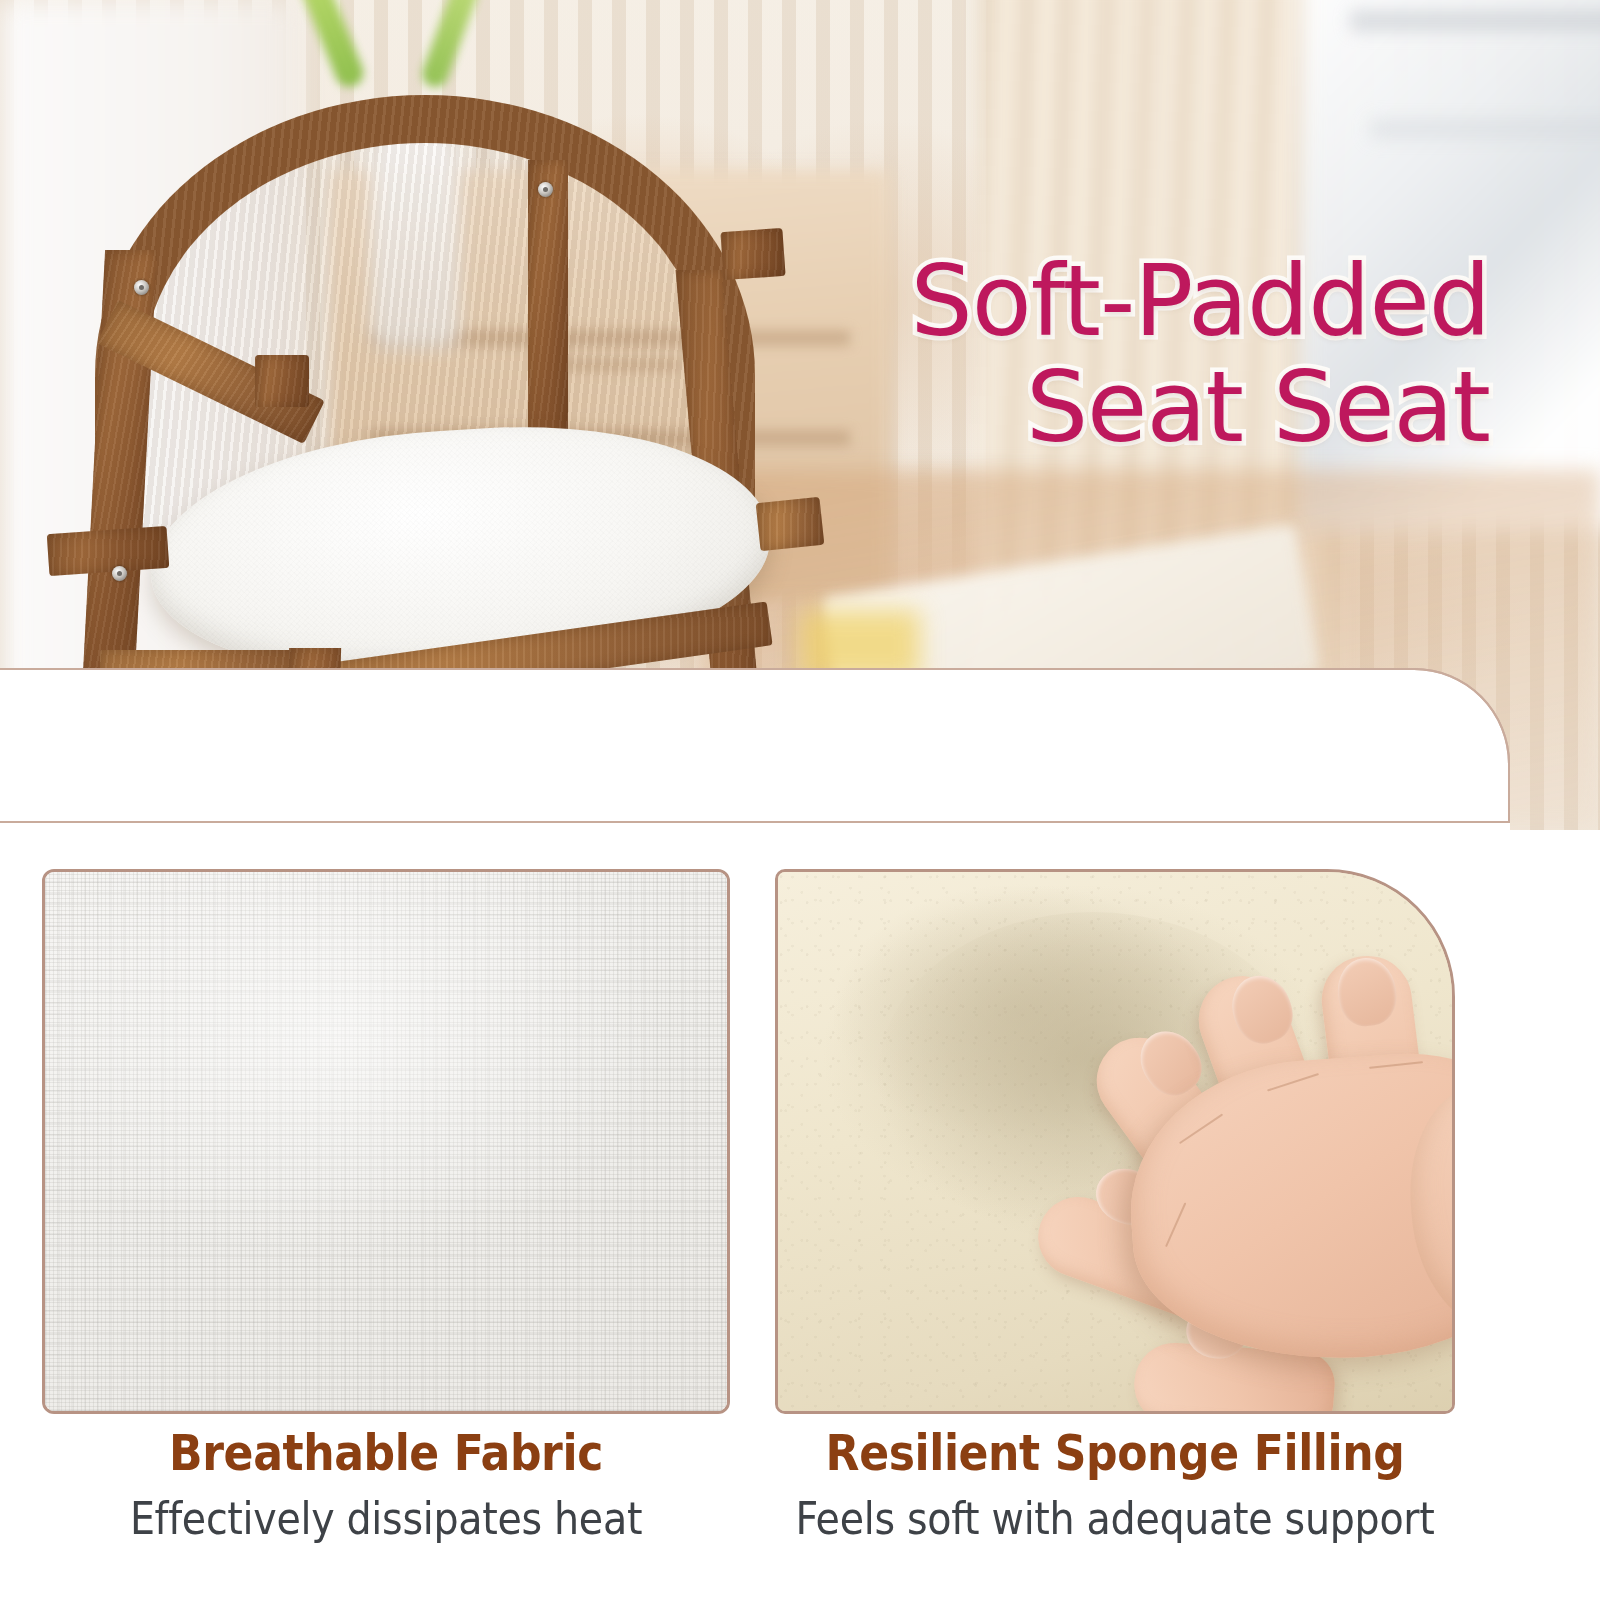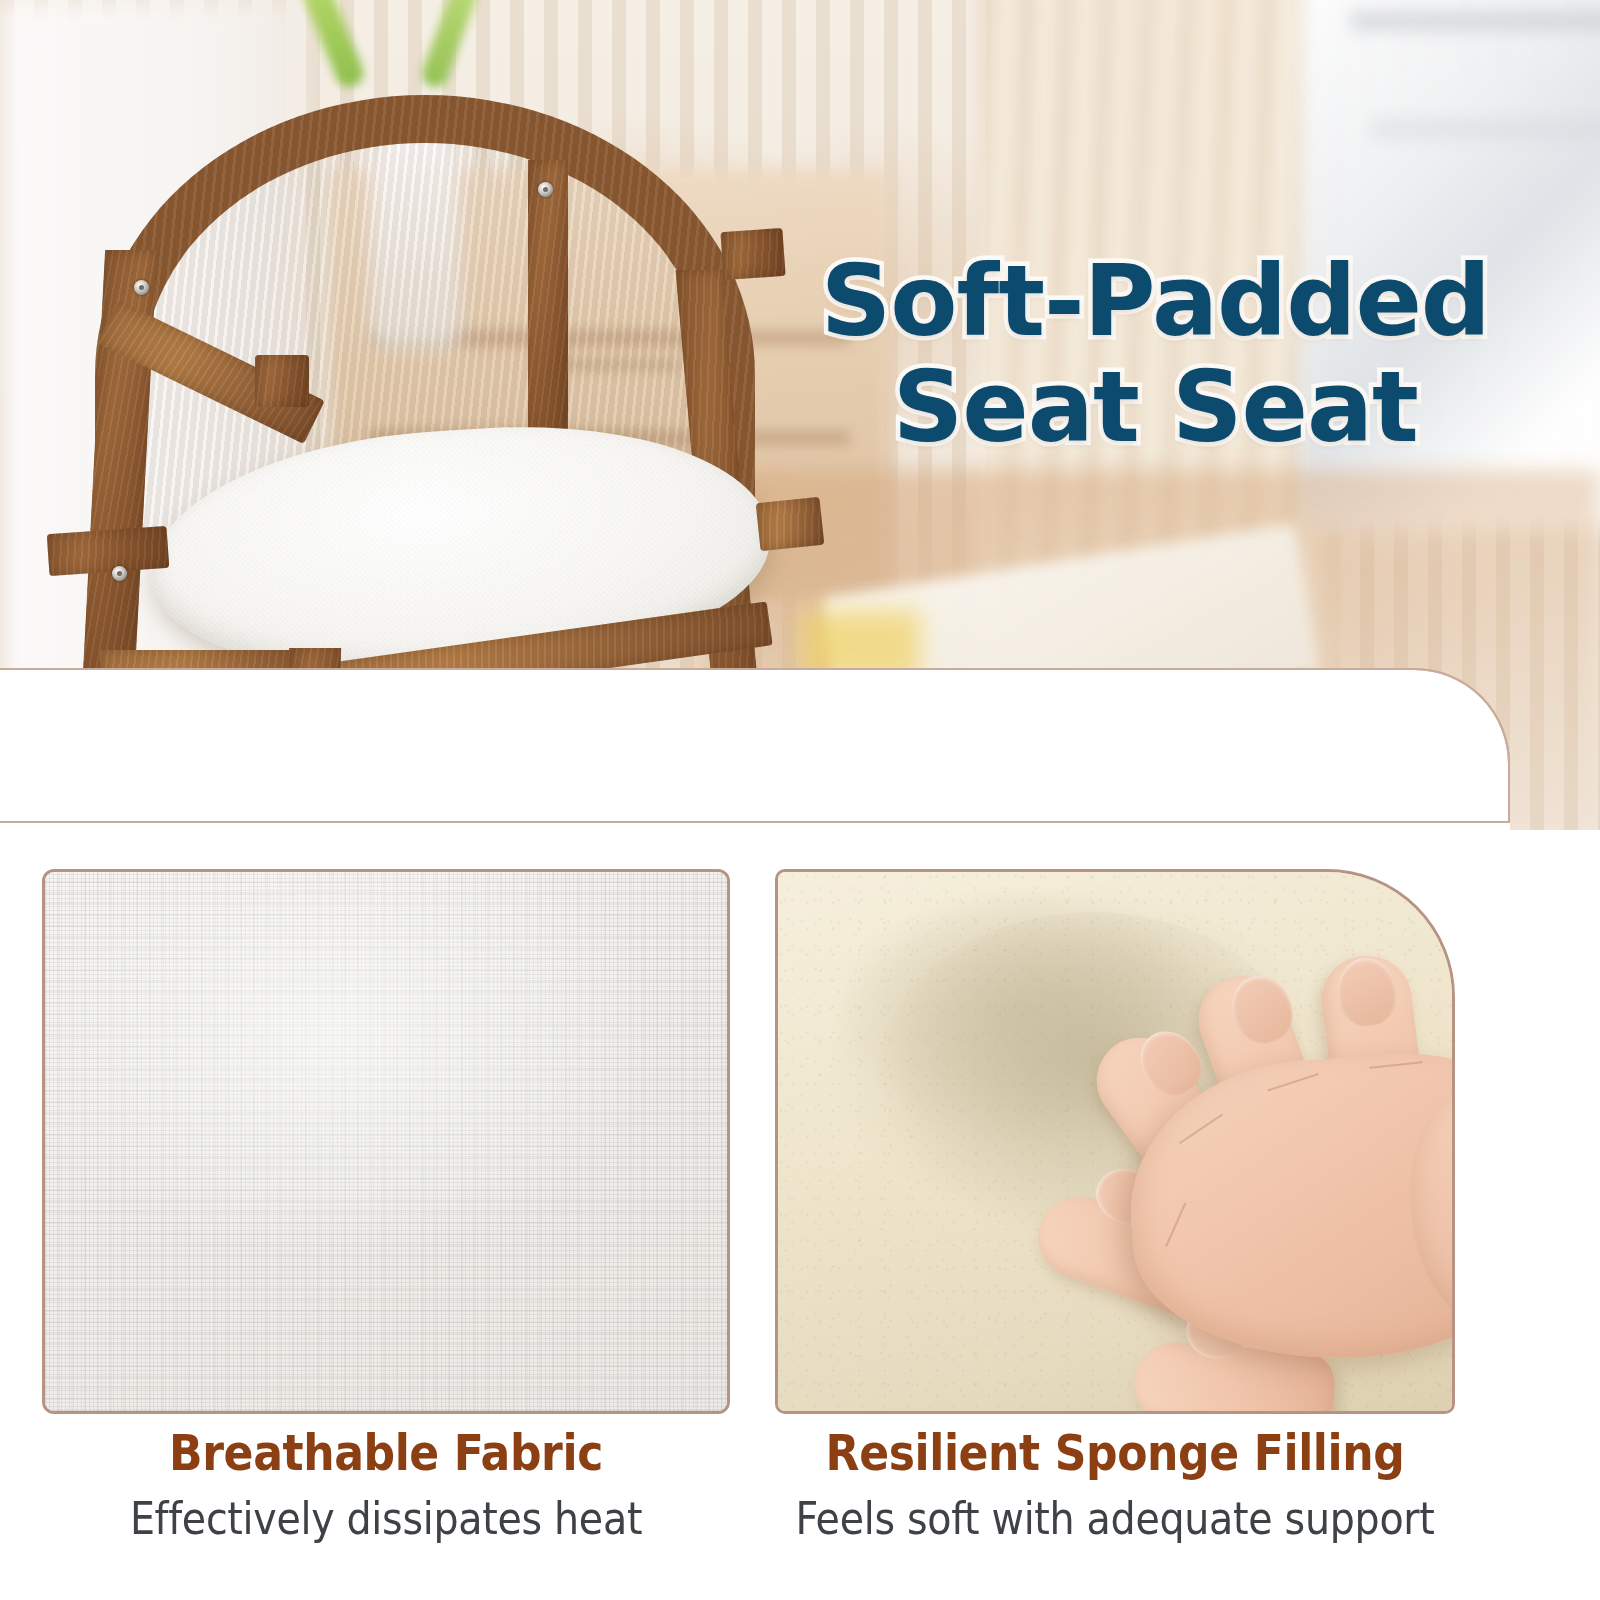--- a/index.html
+++ b/index.html
@@ -83,23 +83,23 @@
   .cushion{position:absolute;left:150px;top:430px;width:620px;height:240px;
     background:radial-gradient(ellipse at 44% 34%,#ffffff 0%,#f7f6f3 52%,#e9e7e2 100%);
     border-radius:48% 44% 46% 42% / 54% 50% 48% 46%;
     transform:rotate(-3.2deg);
     box-shadow:0 10px 22px rgba(120,95,70,.26), inset 0 -10px 22px rgba(190,183,172,.35);}
   .cushion-tex{position:absolute;inset:0;border-radius:inherit;
     background:repeating-linear-gradient(45deg, rgba(0,0,0,.013) 0px, rgba(0,0,0,.013) 1px, transparent 1px, transparent 4px),
                repeating-linear-gradient(-45deg, rgba(0,0,0,.013) 0px, rgba(0,0,0,.013) 1px, transparent 1px, transparent 4px);}
 
   
-  .headline{position:absolute;right:110px;top:252px;text-align:center;line-height:1.0;
-    font-family:"DejaVu Sans","Liberation Sans",sans-serif;font-weight:bold;font-size:98px;
-    letter-spacing:-1px;color:#0c4a6e;
+  .headline{position:absolute;right:110px;top:252px;text-align:right;line-height:1.0;
+    font-family:"DejaVu Sans","Liberation Sans",sans-serif;font-weight:normal;font-size:98px;
+    letter-spacing:-1px;color:#be185d;
     -webkit-text-stroke:9px #fdfbf8;paint-order:stroke fill;
     text-shadow:0 3px 6px rgba(120,90,60,.18);white-space:nowrap;}
   .headline .l2{display:block;margin-top:8px;}
 
   
   .panel{position:absolute;left:-12px;top:668px;width:1522px;height:950px;background:#ffffff;
     border:2px solid #c9ab9c;border-radius:0 96px 0 0;box-sizing:border-box;}
   .panel-notch{position:absolute;left:-12px;top:668px;width:1522px;height:152px;background:#ffffff;
     border-radius:0 96px 0 0;}
   .divider{position:absolute;left:0;top:821px;width:1510px;height:2px;background:#c9ab9c;}

